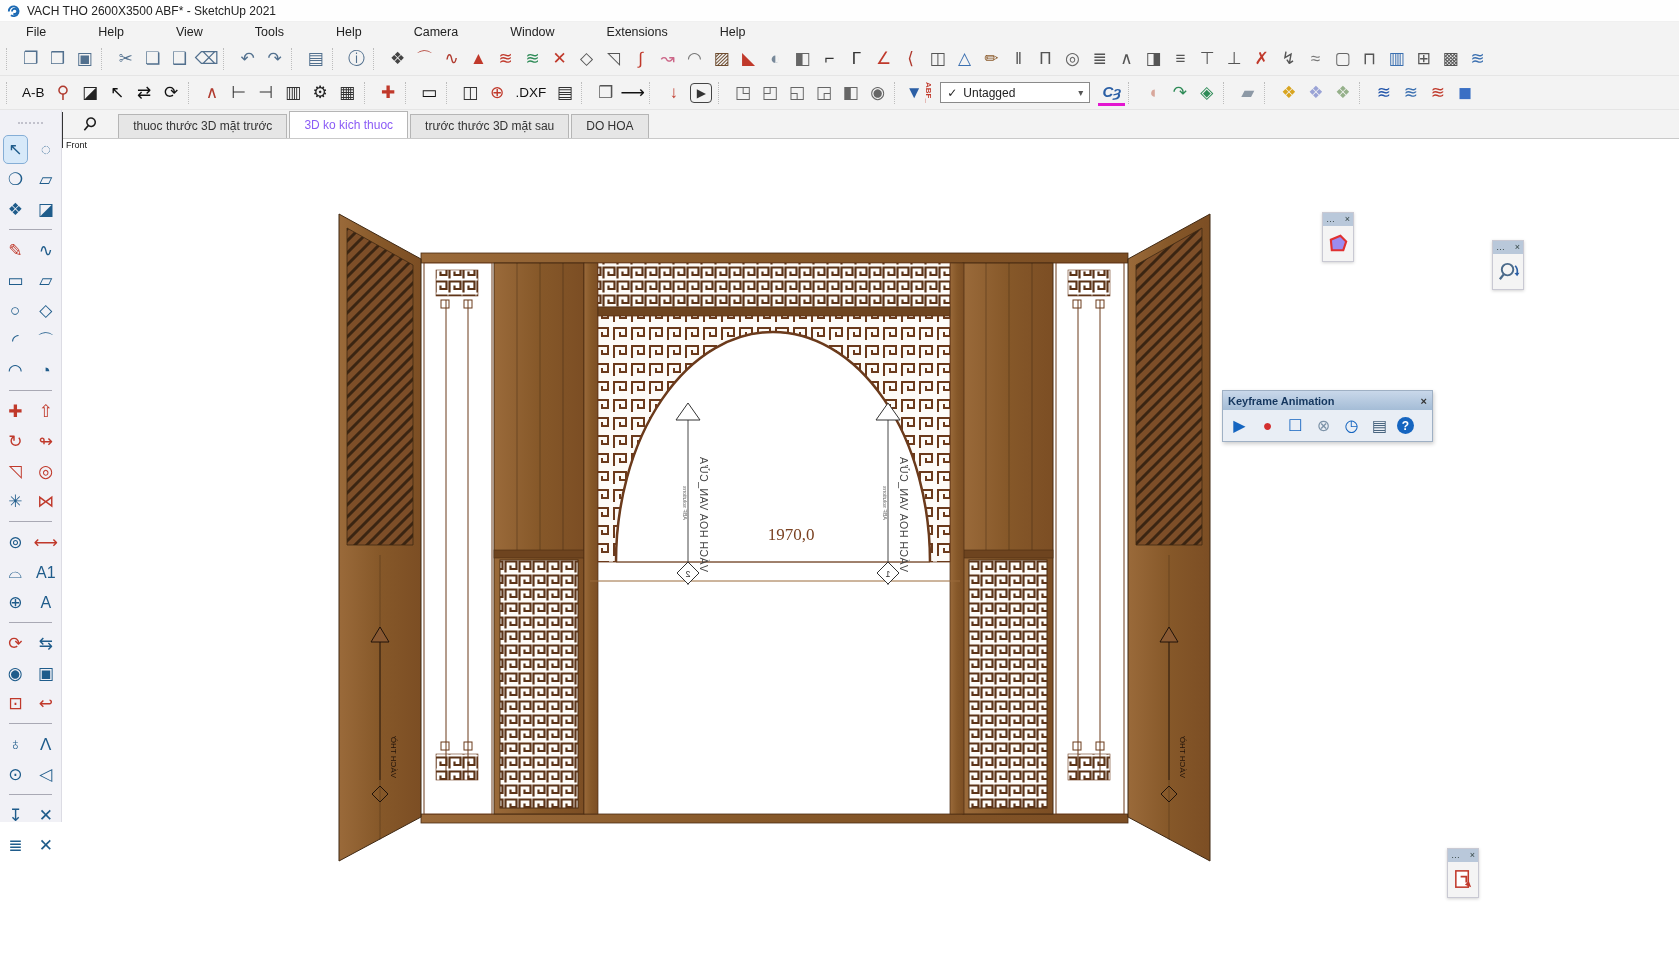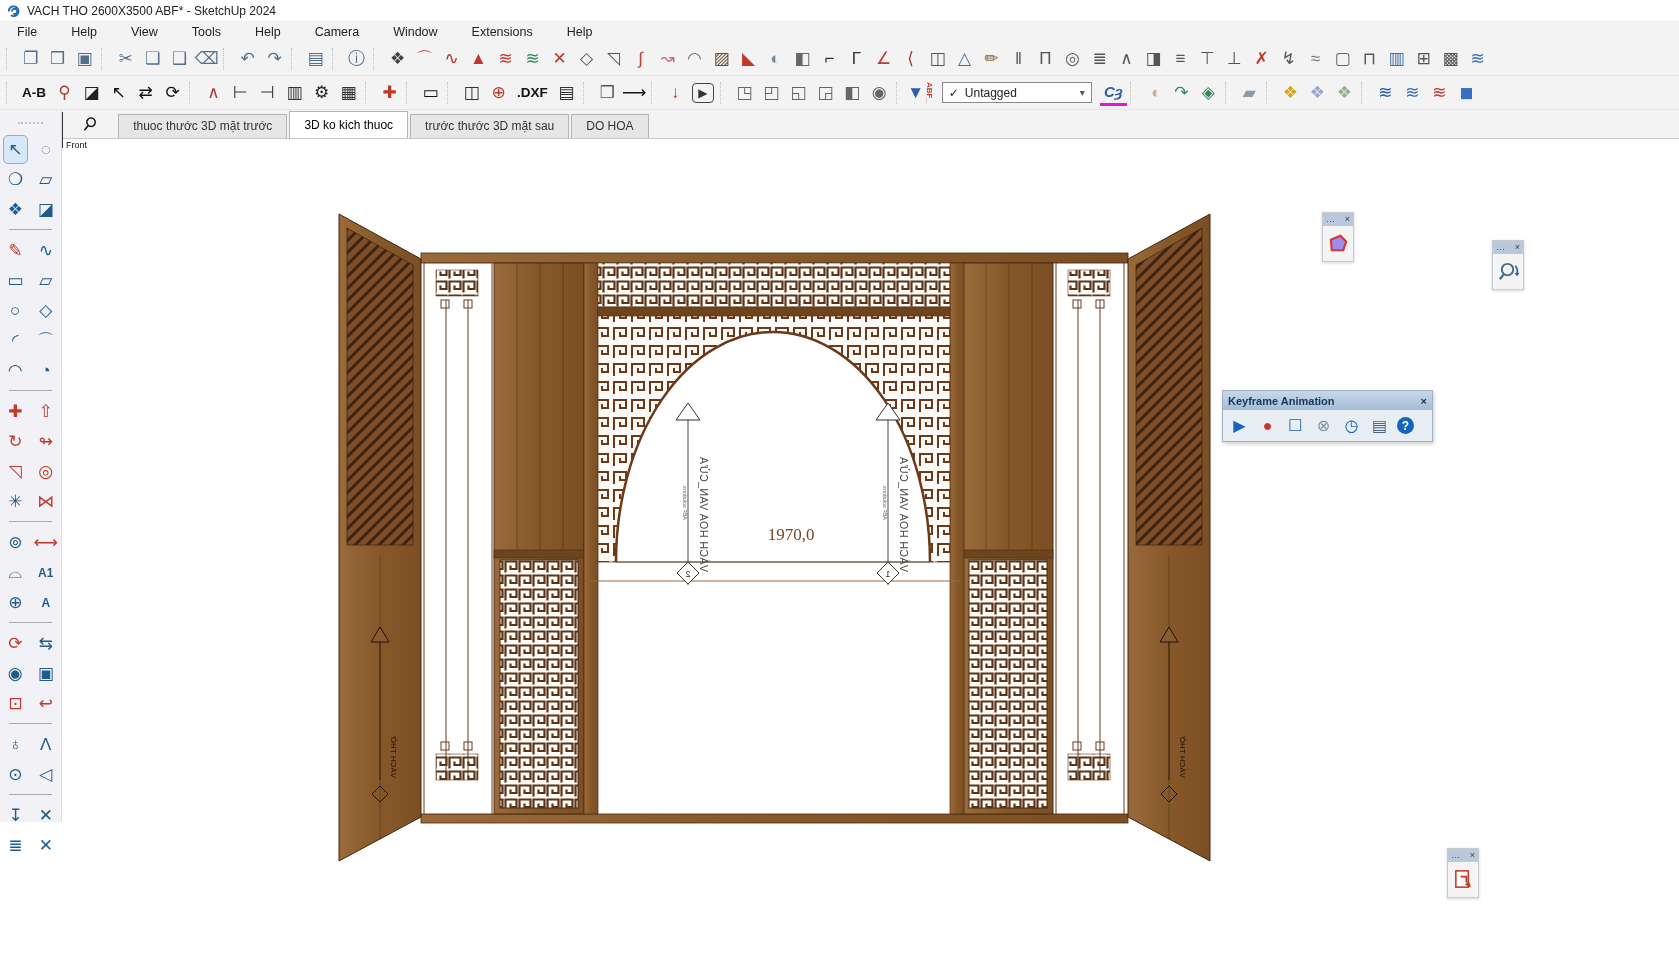--- a/index.html
+++ b/index.html
@@ -2,51 +2,51 @@
 <html><head>
 <meta charset="utf-8">
 <style>
   *{margin:0;padding:0;box-sizing:border-box}
   html,body{width:1679px;height:955px;overflow:hidden;background:#fff;
     font-family:"Liberation Sans","DejaVu Sans",sans-serif;color:#222}
   
   .titlebar{height:22px;background:#fefefe;display:flex;align-items:center;gap:6px;
     padding-left:6px;font-size:12px;border-bottom:1px solid #f0f0f0}
   .menubar{height:20px;background:#f3f3f3;display:flex;align-items:center;font-size:12.5px}
-  .menubar .mi{padding:0 17px;cursor:default}
+  .menubar .mi{padding:0 26px;cursor:default}
   .tb{display:flex;align-items:center;height:34px;background:#f3f3f3;padding-left:3px;
     overflow:hidden;border-bottom:1px solid #e5e5e5}
   .tbtn{width:27px;height:26px;display:flex;align-items:center;justify-content:center;
     font-size:17px;flex:none;color:#52708e;line-height:1}
   .tbtn .vlabel{writing-mode:vertical-rl;font-size:8px;font-weight:700;color:#c0392b;margin-left:1px}
-  .tbtn.txt{width:auto;padding:0 5px;font-weight:700;font-size:13.5px}
+  .tbtn.txt{width:auto;padding:0 5px;font-weight:400;font-size:13.5px}
   .tbtn.c3{font-style:italic;font-weight:700;border-bottom:3px solid #e317d0;font-size:15px}
   .tbtn.boxed .g,.tbtn.boxed{font-size:12px}
   .tbtn.boxed{border:1.5px solid #444;border-radius:4px;width:22px;height:20px;margin:0 3px}
   .tb .sep{width:8px;height:22px;border-left:1px dotted #bdbdbd;margin:0 3px;flex:none}
   .dd{width:150px;height:21px;background:#fff;border:1px solid #8a8a8a;display:flex;
     align-items:center;font-size:12px;padding:0 6px;gap:6px;margin:0 8px;flex:none}
   .dd .caret{margin-left:auto;color:#555;font-size:10px}
   
   .tabsbar{height:29px;background:#f3f3f3;display:flex;align-items:flex-end;margin-left:62px;
     border-bottom:1px solid #c9c9c9;position:relative}
   .tabsbar .searchglyph{font-size:18px;color:#1a1a1a;margin:0 22px 3px 21px;transform:rotate(40deg)}
   .tab{height:24px;line-height:22px;padding:0 14px;background:#e6e6e6;border:1px solid #b5b5b5;
     border-bottom:none;margin-right:2px;font-size:12px;color:#333;cursor:default}
-  .tab.active{background:#fff;height:27px;line-height:26px;color:#000000}
+  .tab.active{background:#fff;height:27px;line-height:26px;color:#8b5cf6}
   .canvas-edge{position:absolute;left:62px;top:112px;width:1px;height:36px;background:#333}
   
   #sidebar{position:absolute;left:0;top:110px;width:62px;height:712px;background:#f1f1f6;
     border-right:1px solid #dcdce4;display:grid;grid-template-columns:1fr 1fr;
     align-content:start;padding-top:12px;row-gap:1px}
   #sidebar::before{content:"";grid-column:1/-1;height:6px;margin:0 18px 4px;
     border-top:2px dotted #c2c2cc}
   .sbtn{height:29px;display:flex;align-items:center;justify-content:center;font-size:17px;
     color:#1f5c8b;margin:0 3px}
-  .sbtn.txt-sm{font-size:12px;font-weight:700}
+  .sbtn.txt-sm{font-size:16px;font-weight:400}
   .sbtn.active{background:#d7e9f9;border:1px solid #85aed6;border-radius:5px}
   #sidebar .sep{grid-column:1/-1;height:2px;border-top:1px solid #a9a9b4;margin:4px 9px;width:auto}
   
   #front-label{position:absolute;left:66px;top:140px;font-size:9px;color:#111}
   #model{position:absolute;left:333px;top:205px}
   
   #kfpanel{position:absolute;left:1222px;top:390px;width:211px;border:1px solid #9fb0c4;
     box-shadow:1px 2px 4px rgba(0,0,0,.2);background:#e9eef5}
   #kfpanel .hd{height:19px;background:linear-gradient(#c9d8ea,#a4bcd6);display:flex;
     align-items:center;padding:0 5px;font-size:11px;font-weight:700;color:#14365e}
@@ -66,21 +66,21 @@
 </head>
 <body>
 
 <div class="titlebar">
   <svg width="15" height="15" viewBox="0 0 16 16">
     <g fill="none" stroke="#1b69b3" stroke-width="2">
       <path d="M3 9 a5.2 5.2 0 1 1 2.2 4"></path>
       <path d="M6.4 9 a2.8 2.8 0 1 1 1.4 2.3"></path>
     </g>
   </svg>
-  <span>VACH THO 2600X3500 ABF* - SketchUp 2024</span>
+  <span>VACH THO 2600X3500 ABF* - SketchUp 2021</span>
 </div>
 
 <div class="menubar">
   <span class="mi">File</span>
     <span class="mi">Help</span>
     <span class="mi">View</span>
     <span class="mi">Tools</span>
     <span class="mi">Help</span>
     <span class="mi">Camera</span>
     <span class="mi">Window</span>

